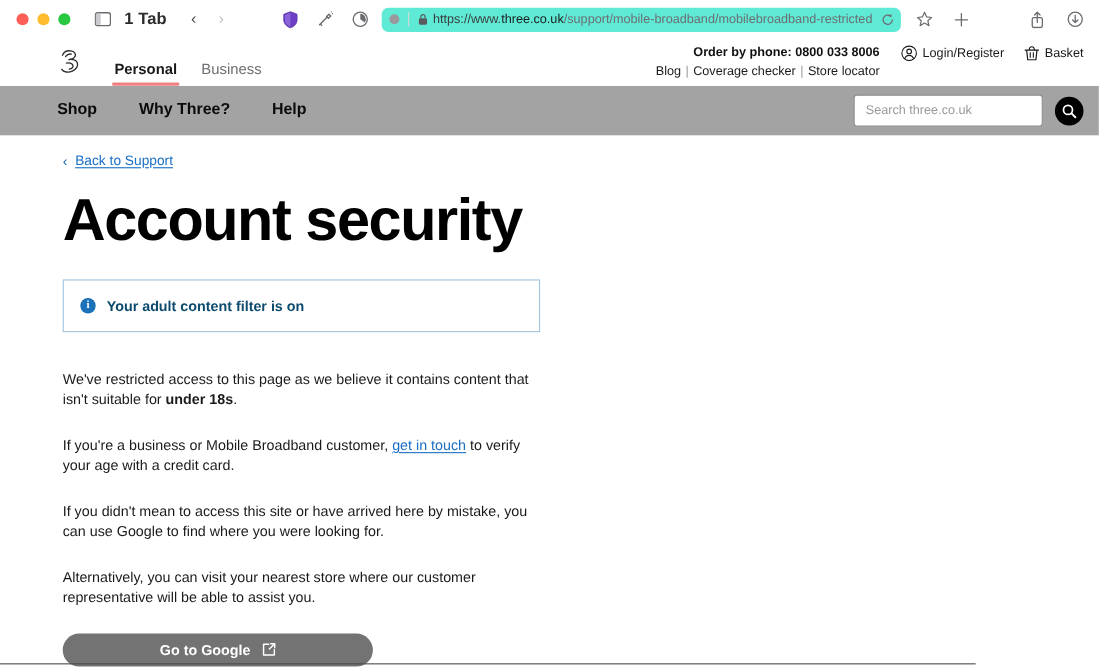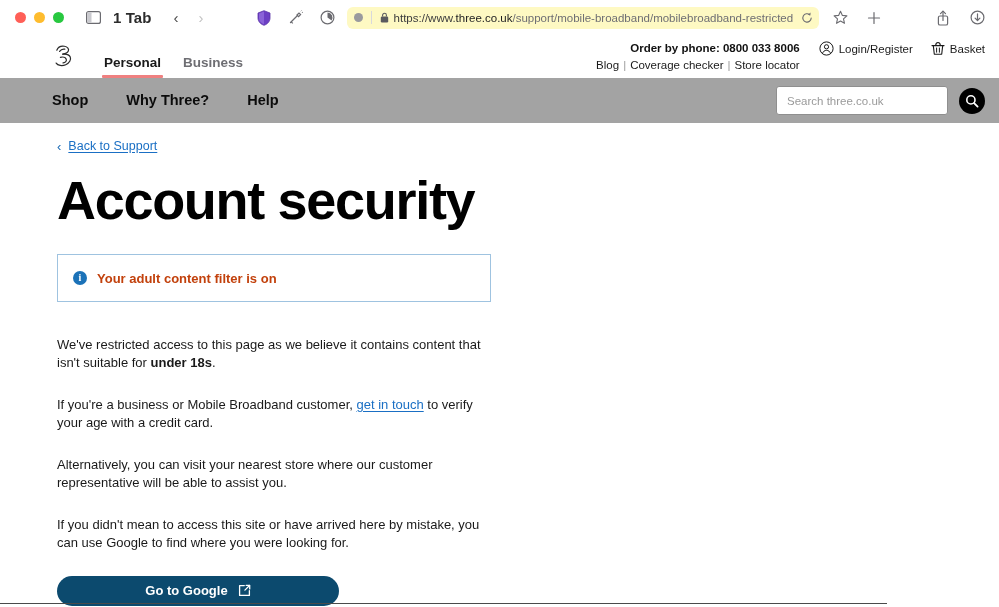--- a/index.html
+++ b/index.html
@@ -41,21 +41,21 @@
   .chev.disabled { color: #c2c2c2; }
 
   .chrome-mid { display: flex; align-items: center; gap: 17px; margin-left: 53px; }
   .shield-icon svg { display: block; }
   .toolbtn { display: flex; align-items: center; justify-content: center; }
 
   .urlwrap {
     display: flex; align-items: center;
     margin-left: 12px;
     height: 22px;
-    background: #fef9c3;
+    background: #5eead4;
     border-radius: 6px;
     padding: 0 6px 0 7px;
     min-width: 380px;
   }
   .reader-dot {
     width: 9px; height: 9px; border-radius: 50%;
     background: #9a9a9e; flex: none;
   }
   .url-divider { width: 1px; height: 13px; background: #d8d8dc; margin: 0 8px; }
   .lock-icon { margin-right: 5px; display:flex; }
@@ -82,21 +82,21 @@
   .logo3 { width: 24px; height: 26px; flex: none; margin-top: 1px; }
   .hdr-tabs { display: flex; align-items: flex-end; margin-left: 28px; height: 43px; }
   .hdr-tab {
     font-size: 13.5px;
     color: #1a1a1a;
     padding-bottom: 9px;
     position: relative;
     line-height: 1;
     cursor: pointer;
   }
-  .hdr-tab + .hdr-tab { margin-left: 22px; font-weight: bold; }
+  .hdr-tab + .hdr-tab { margin-left: 22px; }
   .hdr-tab.active { font-weight: bold; }
   .hdr-tab.active::after {
     content: "";
     position: absolute; left: -2px; right: -2px; bottom: 0;
     height: 3px; background: #ef8080; border-radius: 1px;
   }
   .hdr-tab.muted { color: #6e6e73; }
 
   .hdr-right {
     margin-left: auto;
@@ -205,21 +205,21 @@
     display: flex; align-items: center; justify-content: center;
     flex: none;
   }
   .info-icon span {
     color: #fff; font-size: 10px; font-weight: bold;
     font-family: "Liberation Serif", serif; line-height: 1;
   }
   .alert-text {
     font-size: 13px;
     font-weight: bold;
-    color: #c2410c;
+    color: #0c4a6e;
     margin-left: 10px;
   }
 
   .body-copy { width: 432px; margin-top: 34px; }
   .body-copy p {
     font-size: 13px;
     line-height: 1.38;
     color: #1a1a1a;
     margin: 0 0 24px 0;
   }
@@ -229,21 +229,21 @@
     color: #1a6fc4;
     text-decoration: underline;
     text-underline-offset: 2px;
     cursor: pointer;
   }
 
   .google-btn {
     margin-top: 24px;
     width: 282px;
     height: 30px;
-    background: #0c4a6e;
+    background: #737373;
     border-radius: 16px;
     border: none;
     display: flex;
     align-items: center;
     justify-content: center;
     cursor: pointer;
     padding: 0;
   }
   .google-btn .lbl {
     color: #ffffff;
@@ -429,23 +429,23 @@
         <span>i</span>
       </div>
     <div class="alert-text">Your adult content filter is on</div>
   </div>
 
   <div class="body-copy">
     <p><span>We've restricted access to this page as we believe it contains content that isn't suitable for </span><b>under 18s</b><span>.</span></p>
 
     <p><span>If you're a business or Mobile Broadband customer, </span><a>get in touch</a><span> to verify your age with a credit card.</span></p>
 
+    <p>If you didn't mean to access this site or have arrived here by mistake, you can use Google to find where you were looking for.</p>
+
     <p>Alternatively, you can visit your nearest store where our customer representative will be able to assist you.</p>
-
-    <p>If you didn't mean to access this site or have arrived here by mistake, you can use Google to find where you were looking for.</p>
   </div>
 
   <button class="google-btn">
     <span class="lbl">Go to Google</span>
     <span class="ext">
       <svg width="13" height="13" viewBox="0 0 13 13">
         <path d="M6.3 1.6 H1.6 V11.4 H11.4 V6.7" fill="none" stroke="#ffffff" stroke-width="1.3" stroke-linecap="round" stroke-linejoin="round"></path>
         <path d="M8.1 1.3 H11.7 V4.9" fill="none" stroke="#ffffff" stroke-width="1.3" stroke-linecap="round" stroke-linejoin="round"></path>
         <path d="M11.5 1.5 L6.9 6.1" stroke="#ffffff" stroke-width="1.3" stroke-linecap="round"></path>
       </svg>

